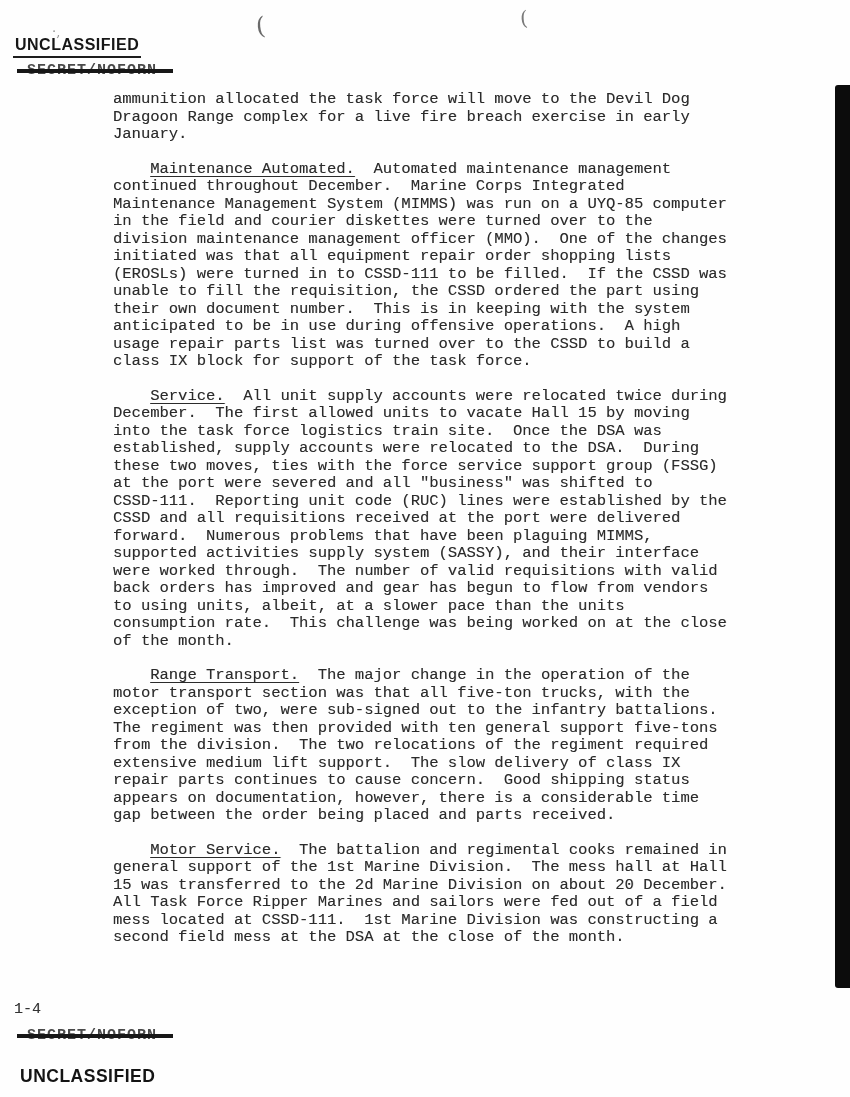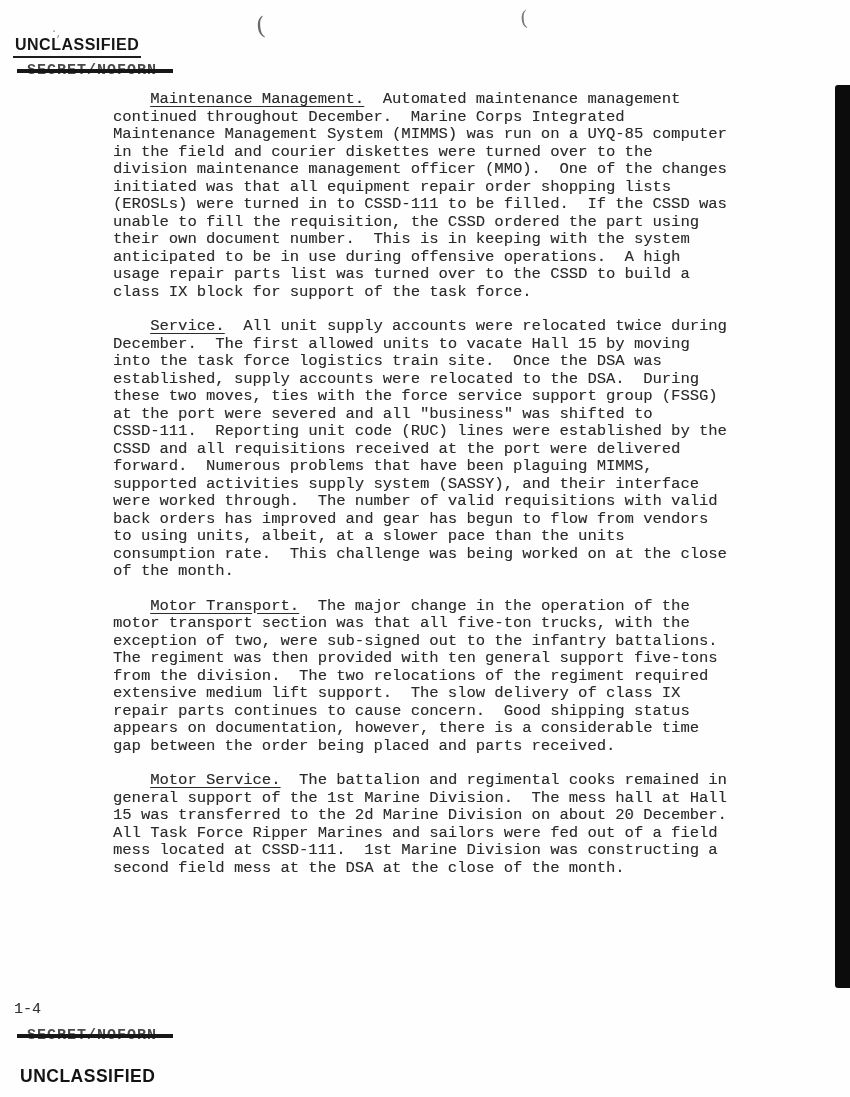--- a/index.html
+++ b/index.html
@@ -115,22 +115,25 @@
   </div>
 
   <div class="center-row class-row class-top">
     <span class="inner">
       <span>SECRET/NOFORN</span>
       <span class="strike-line"></span>
     </span>
   </div>
 
   <div class="body-text">
+    <p class="para"><span></span><span class="para-heading"></span><span>ammunition allocated the task force will move to the Devil Dog
+Dragoon Range complex for a live fire breach exercise in early
+January.</span></p>
 
-    <p class="para"><span>    </span><span class="para-heading">Maintenance Management.</span><span>  Automated maintenance management
+    <p class="para"><span>    </span><span class="para-heading">Maintenance Automated.</span><span>  Automated maintenance management
 continued throughout December.  Marine Corps Integrated
 Maintenance Management System (MIMMS) was run on a UYQ-85 computer
 in the field and courier diskettes were turned over to the
 division maintenance management officer (MMO).  One of the changes
 initiated was that all equipment repair order shopping lists
 (EROSLs) were turned in to CSSD-111 to be filled.  If the CSSD was
 unable to fill the requisition, the CSSD ordered the part using
 their own document number.  This is in keeping with the system
 anticipated to be in use during offensive operations.  A high
 usage repair parts list was turned over to the CSSD to build a
@@ -145,21 +148,21 @@
 CSSD-111.  Reporting unit code (RUC) lines were established by the
 CSSD and all requisitions received at the port were delivered
 forward.  Numerous problems that have been plaguing MIMMS,
 supported activities supply system (SASSY), and their interface
 were worked through.  The number of valid requisitions with valid
 back orders has improved and gear has begun to flow from vendors
 to using units, albeit, at a slower pace than the units
 consumption rate.  This challenge was being worked on at the close
 of the month.</span></p>
 
-    <p class="para"><span>    </span><span class="para-heading">Motor Transport.</span><span>  The major change in the operation of the
+    <p class="para"><span>    </span><span class="para-heading">Range Transport.</span><span>  The major change in the operation of the
 motor transport section was that all five-ton trucks, with the
 exception of two, were sub-signed out to the infantry battalions.
 The regiment was then provided with ten general support five-tons
 from the division.  The two relocations of the regiment required
 extensive medium lift support.  The slow delivery of class IX
 repair parts continues to cause concern.  Good shipping status
 appears on documentation, however, there is a considerable time
 gap between the order being placed and parts received.</span></p>
 
     <p class="para"><span>    </span><span class="para-heading">Motor Service.</span><span>  The battalion and regimental cooks remained in

